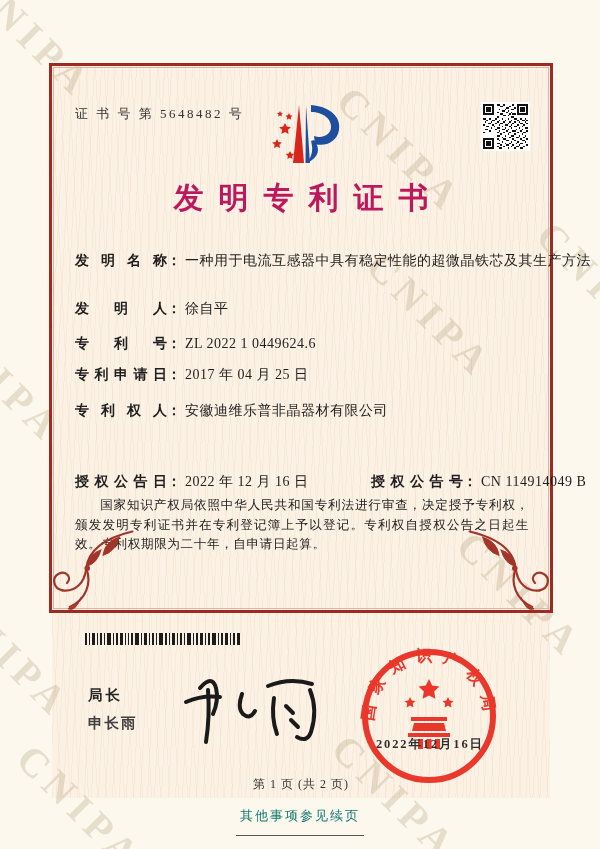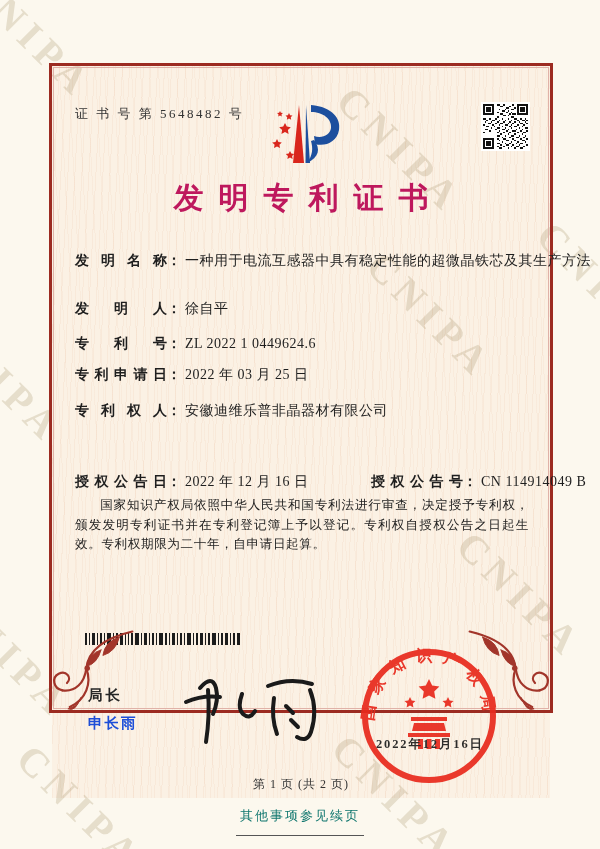--- a/index.html
+++ b/index.html
@@ -18,21 +18,21 @@
   }
   
   .inner-bg {
     position:absolute; z-index:0; left:52px; top:66px; width:498px; height:732px;
     background:
       repeating-linear-gradient(93deg, rgba(224,160,120,.10) 0 1px, transparent 1px 7px),
       repeating-linear-gradient(87deg, rgba(224,160,120,.08) 0 1px, transparent 1px 9px),
       #fbf1e4;
   }
   .frame {
-    position:absolute; z-index:2; left:49px; top:63px; width:504px; height:650px;
+    position:absolute; z-index:2; left:49px; top:63px; width:504px; height:550px;
     border:3px solid #9c2b21;
   }
   .frame-inner-line {
     position:absolute; inset:1px; border:1px solid #e0b2a8; pointer-events:none;
   }
   .corner { position:absolute; z-index:3; width:92px; height:92px; }
   .corner.bl { left:-8px; bottom:-8px; }
   .corner.br { right:-8px; bottom:-8px; transform:scaleX(-1); }
 
   .certno {
@@ -57,21 +57,21 @@
   .bodytext {
     position:absolute; left:23px; top:430px; width:454px;
     font-size:12.6px; line-height:1.56; letter-spacing:.6px;
     text-align:justify; color:#1e1e1e;
   }
   .bodytext p { text-indent:2em; }
 
   .barcode { position:absolute; left:33px; top:567px; width:156px; height:12px; }
   .officer { position:absolute; left:36px; top:620px; font-family:"Liberation Sans", sans-serif; }
   .officer .otitle { font-size:14.5px; font-weight:700; letter-spacing:3px; color:#262626; }
-  .officer .oname { margin-top:9px; font-size:14.5px; font-weight:700; letter-spacing:2px; color:#1d4ed8; }
+  .officer .oname { margin-top:9px; font-size:14.5px; font-weight:700; letter-spacing:2px; color:#404040; }
   .signature { position:absolute; left:118px; top:600px; width:160px; height:84px; }
   .seal { position:absolute; left:306px; top:579px; width:142px; height:142px; }
 
   .pagefoot {
     position:absolute; left:0; top:710px; width:100%; text-align:center;
     font-size:12px; letter-spacing:1px; color:#333;
   }
   .contnote { position:absolute; z-index:2; left:0; top:806px; width:100%; text-align:center; }
   .contnote span {
     font-size:13px; letter-spacing:2px; color:#0f766e;
@@ -166,21 +166,21 @@
     <div class="row" style="top:234px;">
       <span class="lbl">发明人</span><span class="colon">：</span><span class="val">徐自平</span>
     </div>
     <div class="row" style="top:186px;">
       <span class="lbl">发明名称</span><span class="colon">：</span><span class="val">一种用于电流互感器中具有稳定性能的超微晶铁芯及其生产方法</span>
     </div>
     <div class="row" style="top:269px;">
       <span class="lbl">专利号</span><span class="colon">：</span><span class="val">ZL 2022 1 0449624.6</span>
     </div>
     <div class="row" style="top:300px;">
-      <span class="lbl">专利申请日</span><span class="colon">：</span><span class="val">2022 年 03 月 25 日</span>
+      <span class="lbl">专利申请日</span><span class="colon">：</span><span class="val">2017 年 04 月 25 日</span>
     </div>
     <div class="row" style="top:336px;">
       <span class="lbl">专利权人</span><span class="colon">：</span><span class="val">安徽迪维乐普非晶器材有限公司</span>
     </div>
     <div class="row" style="top:407px;">
       <span class="lbl">授权公告日</span><span class="colon">：</span><span class="val">2022 年 12 月 16 日</span>
       <span class="grant2">
         <span class="lbl">授权公告号</span><span class="colon">：</span><span class="val">CN 114914049 B</span>
       </span>
     </div>

